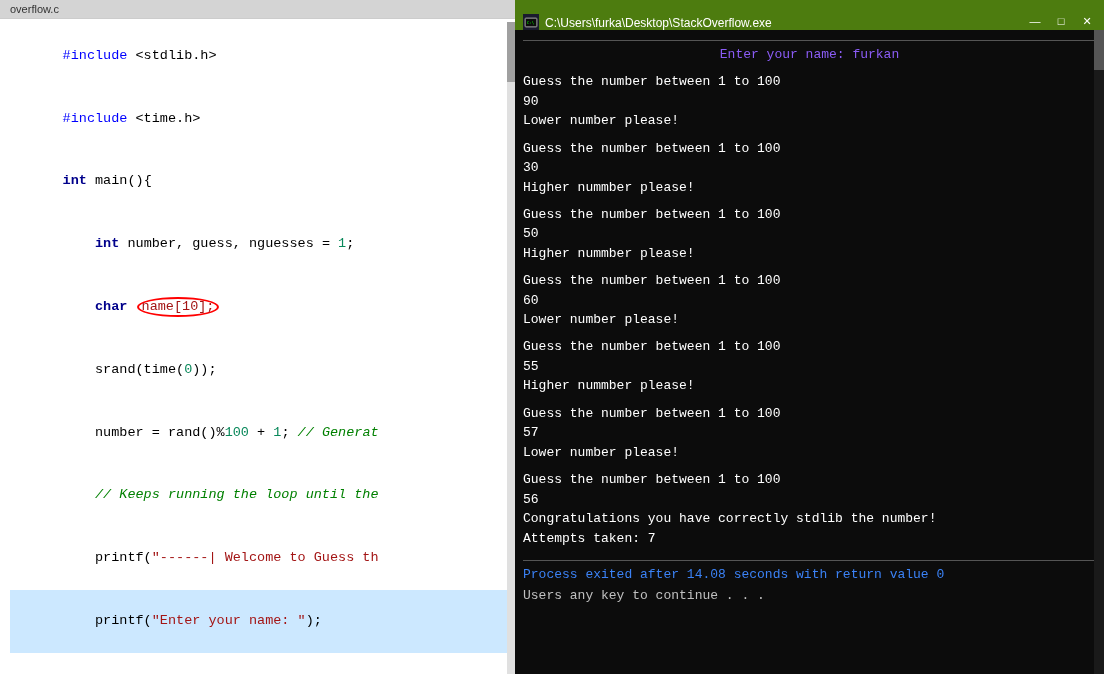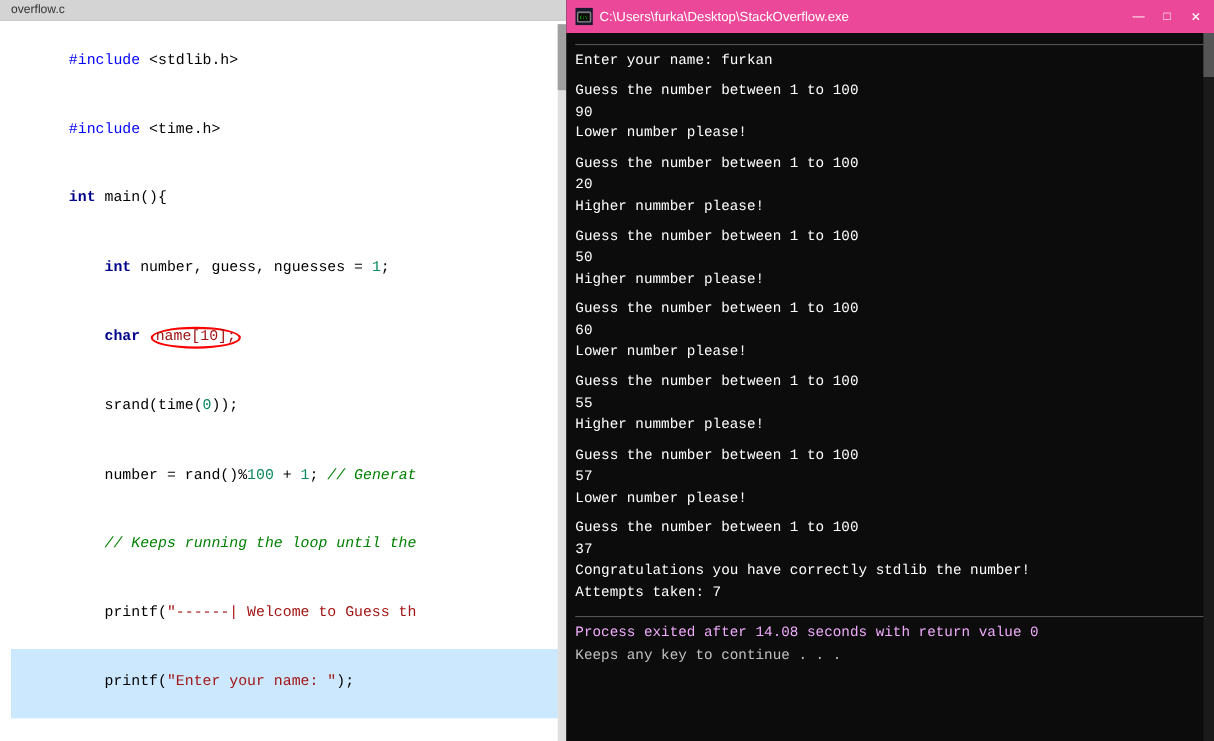--- a/index.html
+++ b/index.html
@@ -72,24 +72,24 @@
     
     .console-pane {
       flex: 1;
       height: 674px;
       display: flex;
       flex-direction: column;
       background: #0c0c0c;
     }
 
     .console-titlebar {
-      background: #ec4899;
+      background: #4d7c0f;
       height: 30px;
       display: flex;
-      align-items: center;
+      align-items: flex-end;
       padding: 0 8px;
       flex-shrink: 0;
     }
 
     .console-title-icon {
       width: 16px;
       height: 16px;
       margin-right: 6px;
       flex-shrink: 0;
     }
@@ -249,52 +249,52 @@
     <span class="console-title-text">C:\Users\furka\Desktop\StackOverflow.exe</span>
     <div class="window-controls">
       <div class="win-btn">—</div>
       <div class="win-btn">□</div>
       <div class="win-btn">✕</div>
     </div>
   </div>
 
   <div class="console-body" id="console-output">
   <hr class="console-hr">
-      <div style="color: #ffffff;">Enter your name: furkan</div>
+      <div style="color: #8b5cf6; text-align: center;">Enter your name: furkan</div>
       <div style="line-height: 0.6;">&nbsp;</div>
       <div style="color: rgb(255, 255, 255);">Guess the number between 1 to 100</div>
       <div style="color: #ffffff;">90</div>
       <div style="color: rgb(255, 255, 255);">Lower number please!</div>
       <div style="line-height: 0.6;">&nbsp;</div>
       <div style="color: rgb(255, 255, 255);">Guess the number between 1 to 100</div>
-      <div style="color: rgb(255, 255, 255);">20</div>
+      <div style="color: rgb(255, 255, 255);">30</div>
       <div style="color: rgb(255, 255, 255);">Higher nummber please!</div>
       <div style="line-height: 0.6;">&nbsp;</div>
       <div style="color: rgb(255, 255, 255);">Guess the number between 1 to 100</div>
       <div style="color: rgb(255, 255, 255);">50</div>
       <div style="color: rgb(255, 255, 255);">Higher nummber please!</div>
       <div style="line-height: 0.6;">&nbsp;</div>
       <div style="color: rgb(255, 255, 255);">Guess the number between 1 to 100</div>
       <div style="color: rgb(255, 255, 255);">60</div>
       <div style="color: rgb(255, 255, 255);">Lower number please!</div>
       <div style="line-height: 0.6;">&nbsp;</div>
       <div style="color: rgb(255, 255, 255);">Guess the number between 1 to 100</div>
       <div style="color: rgb(255, 255, 255);">55</div>
       <div style="color: rgb(255, 255, 255);">Higher nummber please!</div>
       <div style="line-height: 0.6;">&nbsp;</div>
       <div style="color: rgb(255, 255, 255);">Guess the number between 1 to 100</div>
       <div style="color: rgb(255, 255, 255);">57</div>
       <div style="color: rgb(255, 255, 255);">Lower number please!</div>
       <div style="line-height: 0.6;">&nbsp;</div>
       <div style="color: rgb(255, 255, 255);">Guess the number between 1 to 100</div>
-      <div style="color: rgb(255, 255, 255);">37</div>
+      <div style="color: rgb(255, 255, 255);">56</div>
       <div style="color: rgb(255, 255, 255);">Congratulations you have correctly stdlib the number!</div>
       <div style="color: rgb(255, 255, 255);">Attempts taken: 7</div>
       <div style="line-height: 0.6;">&nbsp;</div>
       <hr class="console-hr">
-      <div class="process-line" style="color: #f0abfc; font-family: Liberation Mono, monospace;">Process exited after 14.08 seconds with return value 0</div>
-      <div class="process-line" style="color: rgb(192, 192, 192);">Keeps any key to continue . . .</div>
+      <div class="process-line" style="color: #3b82f6; font-family: Liberation Mono, monospace;">Process exited after 14.08 seconds with return value 0</div>
+      <div class="process-line" style="color: rgb(192, 192, 192);">Users any key to continue . . .</div>
     </div>
 
   <div class="console-scrollbar" style="position:absolute;right:0;top:30px;bottom:0;width:10px;background:#1a1a1a;">
     <div class="console-scrollbar-thumb"></div>
   </div>
 </div>
 
 </body></html>

